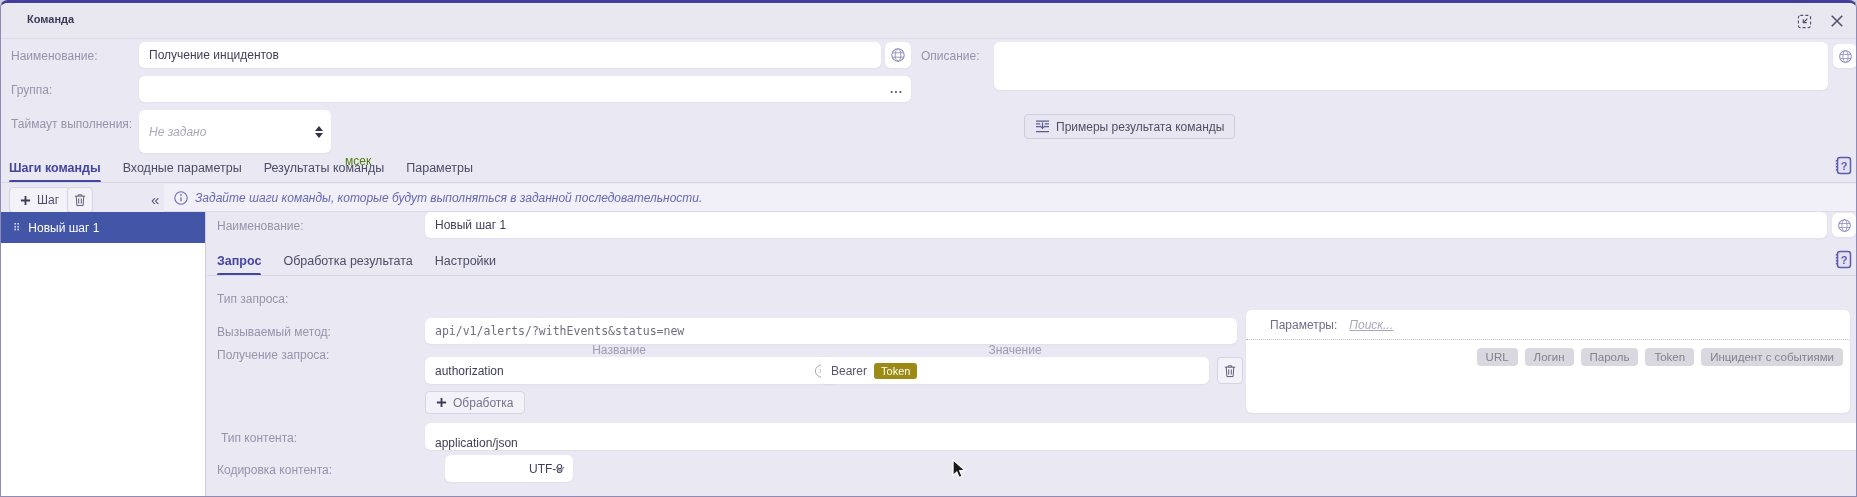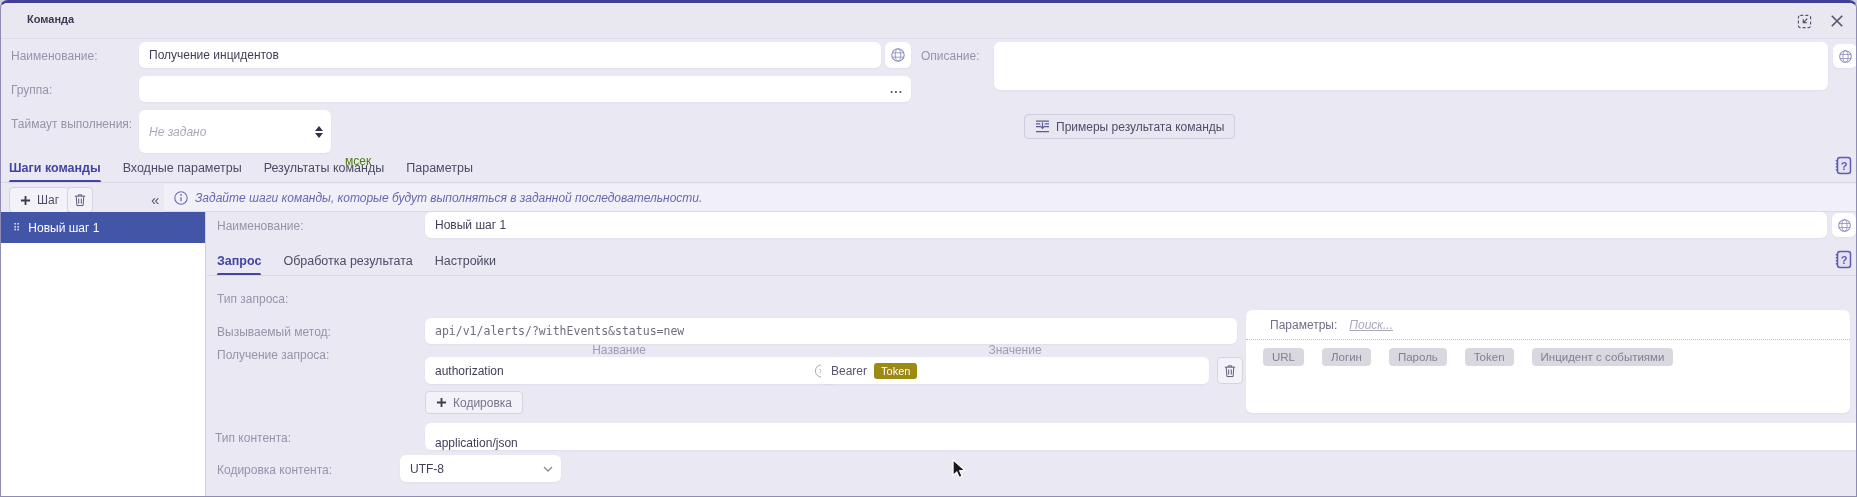--- a/index.html
+++ b/index.html
@@ -66,21 +66,21 @@
 
   .spinner { display:flex; flex-direction:column; gap:2px; }
   .spin-up { width:0; height:0; border-left:4px solid transparent; border-right:4px solid transparent; border-bottom:5px solid #33334a; }
   .spin-dn { width:0; height:0; border-left:4px solid transparent; border-right:4px solid transparent; border-top:5px solid #33334a; }
 
   .colhdr { position:absolute; font-size:12px; color:#9d9cb2; transform:translateX(-50%); white-space:nowrap; }
 
   .chip-token { background:#9c8a14; color:#fff; font-size:11px; border-radius:3px; padding:2px 7px; margin-left:7px; }
   .params-panel { position:absolute; background:#fff; border-radius:6px; box-shadow:0 1px 2px rgba(50,50,100,.05); }
   .params-head { display:flex; align-items:center; gap:12px; padding:8px 12px 7px 24px; border-bottom:1px dotted #bdbccb; }
-  .params-chips { display:flex; flex-wrap:wrap; gap:18px; padding:8px 17px; }
+  .params-chips { display:flex; flex-wrap:wrap; gap:7px; padding:8px 7px;justify-content:flex-end; }
   .pchip { background:#d9d8e1; color:#82818f; font-size:11.5px; border-radius:4px; padding:3px 9px; white-space:nowrap; }
 
   .collapse-btn { position:absolute; font-size:15px; color:#55556e; }
   .ellipsis { color:#55556e; font-weight:bold; letter-spacing:1px; }
   .cursor { position:absolute; pointer-events:none; }
 </style>
 </head>
 <body>
 
 <div class="window">
@@ -260,35 +260,35 @@
   <div class="btn btn-light" style="left:1216px;top:354px;width:26px;height:27px;padding:0;justify-content:center;">
     <svg width="12" height="14" viewBox="0 0 14 16">
         <path d="M1 3.5h12M5 3.5V2h4v1.5M2.6 3.5l.8 11h7.2l.8-11M5.5 6.2v6M8.5 6.2v6" stroke="#55556e" stroke-width="1.1" fill="none"></path>
       </svg>
   </div>
 
   <div class="btn btn-light" style="left:424px;top:388px;height:23px;color:#75748a;">
     <svg width="11" height="11" viewBox="0 0 12 12">
         <path d="M6 1v10M1 6h10" stroke="#3c3c52" stroke-width="2"></path>
       </svg>
-    <span>Кодировка</span>
-  </div>
-
-  <span class="lbl" style="left:214px;top:428px;">Тип контента:</span>
+    <span>Обработка</span>
+  </div>
+
+  <span class="lbl" style="left:220px;top:428px;">Тип контента:</span>
   <div class="field" style="left:424px;top:420px;width:1546px;height:27px;align-items:flex-end;">
     <span>application/json</span>
     <span class="right-icon" style="right:12px;">
         <svg width="10" height="6" viewBox="0 0 10 6">
           <path d="M1 1l4 4 4-4" fill="none" stroke="#8a8a9a" stroke-width="1.3"></path>
         </svg>
       </span>
   </div>
 
   <span class="lbl" style="left:216px;top:460px;">Кодировка контента:</span>
-  <div class="field" style="left:399px;top:452px;width:161px;height:27px;">
+  <div class="field" style="left:444px;top:452px;width:128px;height:27px;justify-content:flex-end;">
     <span>UTF-8</span>
     <span class="right-icon">
         <svg width="10" height="6" viewBox="0 0 10 6">
           <path d="M1 1l4 4 4-4" fill="none" stroke="#8a8a9a" stroke-width="1.3"></path>
         </svg>
       </span>
   </div>
 
   <div class="cursor" style="left:950px;top:456px;">
     <svg width="17" height="20" viewBox="0 0 11 14">

